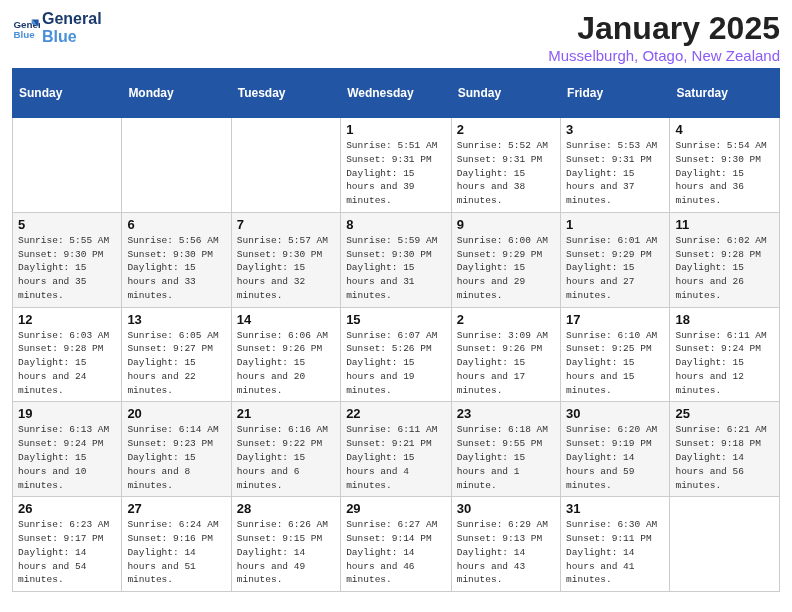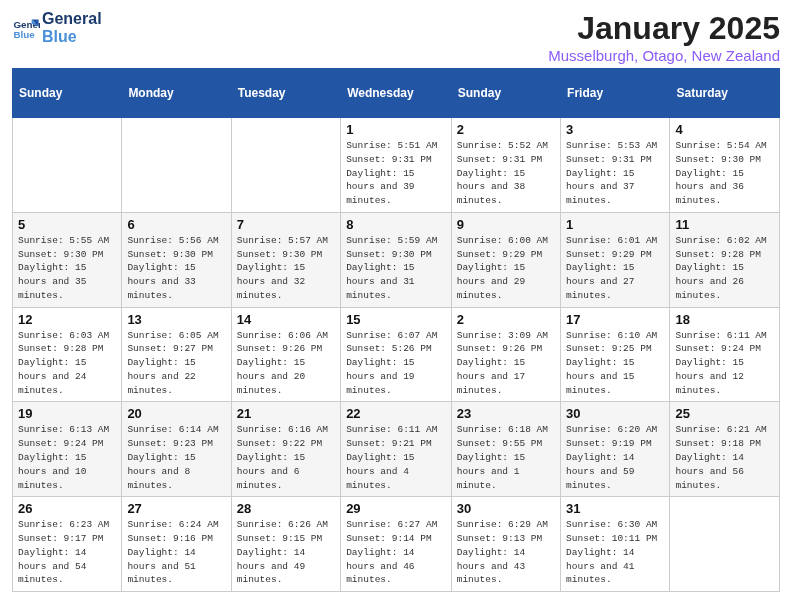--- a/index.html
+++ b/index.html
@@ -338,21 +338,21 @@
           <td>
             <span class="day-num">30</span>
             <div class="day-info">Sunrise: 6:29 AM
 Sunset: 9:13 PM
 Daylight: 14 hours
 and 43 minutes.</div>
           </td>
           <td>
             <span class="day-num">31</span>
             <div class="day-info">Sunrise: 6:30 AM
-Sunset: 10:11 PM
+Sunset: 9:11 PM
 Daylight: 14 hours
 and 41 minutes.</div>
           </td>
           <td class="empty"></td>
         </tr>
       </tbody>
   </table>
 </div>
 
 </body></html>

